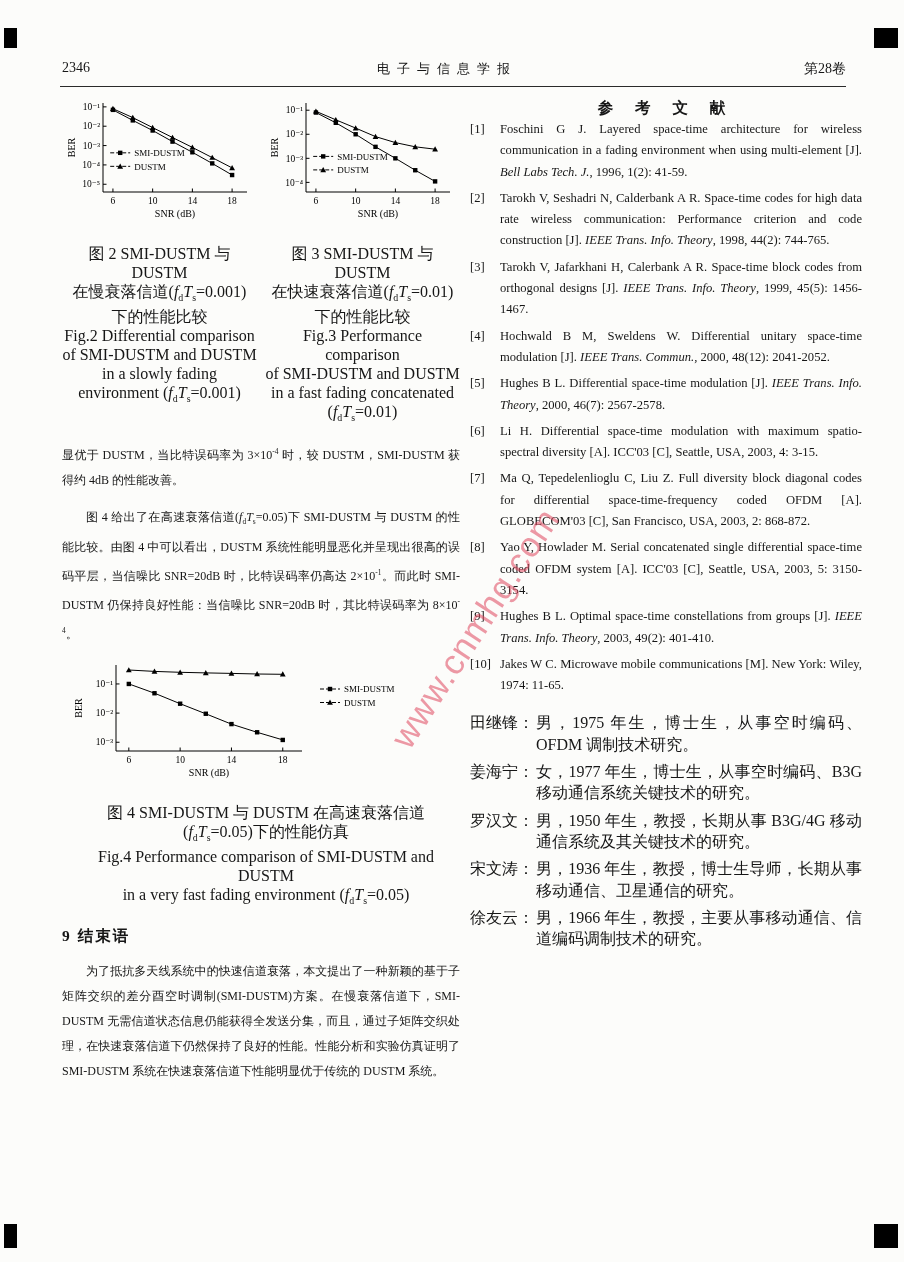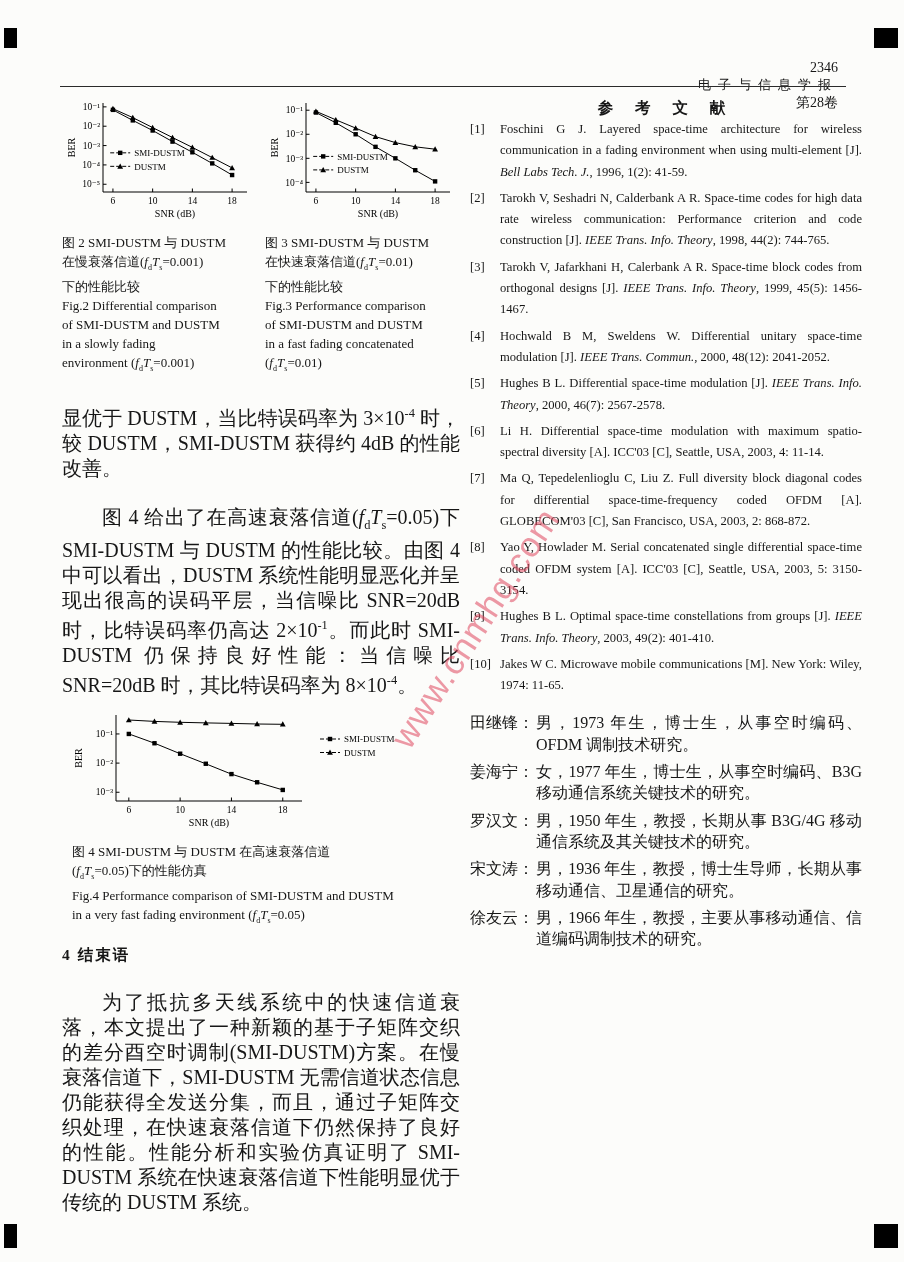--- a/index.html
+++ b/index.html
@@ -4,34 +4,34 @@
 <style>
   html,body{margin:0;padding:0;}
   body{width:904px;height:1262px;overflow:hidden;background:#e9e9e7;}
   .page{position:relative;width:904px;height:1262px;background:#fcfcfa;color:#161616;
         font-family:"Liberation Serif","DejaVu Serif",serif;}
   .crop{position:absolute;background:#000;}
   .crop.tl{left:4px;top:28px;width:13px;height:20px;}
   .crop.tr{left:874px;top:28px;width:24px;height:20px;}
   .crop.bl{left:4px;top:1224px;width:13px;height:24px;}
   .crop.br{left:874px;top:1224px;width:24px;height:24px;}
-  .header{position:absolute;left:54px;top:60px;width:784px;display:flex;
-          justify-content:space-between;align-items:flex-end;font-size:14px;flex-direction:column;}
+  .header{position:absolute;left:62px;top:60px;width:784px;display:flex;
+          justify-content:space-between;align-items:flex-start;font-size:14px;}
   .header .jtitle{letter-spacing:7px;font-size:13px;}
   .hrule{position:absolute;left:60px;top:86px;width:786px;border-top:1.6px solid #2a2a2a;}
   .col-left{position:absolute;left:62px;top:98px;width:398px;}
   .col-right{position:absolute;left:470px;top:98px;width:392px;}
   .figrow{display:flex;gap:8px;}
   .figcell{width:195px;text-align:center;}
   .chart{display:inline-block;}
-  .caption{font-size:13px;line-height:19px;text-align:left;margin-top:3px;}
+  .caption{font-size:16px;line-height:19px;text-align:center;margin-top:14px;}
   .caption i{font-style:italic;}
   sub{font-size:0.62em;}
   sup{font-size:0.62em;}
-  .para{font-size:20px;line-height:25px;text-align:justify;margin-top:24px;}
+  .para{font-size:12px;line-height:25px;text-align:justify;margin-top:12px;}
   .indent{text-indent:2em;}
   .fig4wrap{margin-top:10px;margin-left:10px;}
   .sec-heading{font-size:15.5px;font-weight:bold;margin:16px 0 6px 0;letter-spacing:2px;}
   .refs-heading{text-align:center;font-weight:bold;font-size:15.5px;letter-spacing:9px;}
   .ref{display:flex;font-size:12.6px;line-height:21.3px;margin-bottom:5px;}
   .ref-num{width:30px;flex:none;}
   .ref-text{flex:1;text-align:justify;}
   .bios{margin-top:16px;}
   .bio{display:flex;font-size:16px;line-height:21.3px;margin-bottom:6px;}
   .bio-name{width:66px;flex:none;}
@@ -224,21 +224,21 @@
             <text x="272" y="48.7" font-size="9">DUSTM</text>
           </svg></div>
       <div class="caption">
           <div>图 4  SMI-DUSTM 与 DUSTM 在高速衰落信道</div>
           <div>(<i>f</i><sub>d</sub><i>T</i><sub>s</sub>=0.05)下的性能仿真</div>
           <div>Fig.4 Performance comparison of SMI-DUSTM and DUSTM</div>
           <div>in a very fast fading environment (<i>f</i><sub>d</sub><i>T</i><sub>s</sub>=0.05)</div>
         </div>
     </div>
 
-    <div class="sec-heading">4  结束语</div>
+    <div class="sec-heading">9  结束语</div>
     <div class="para indent">为了抵抗多天线系统中的快速信道衰落，本文提出了一种新颖的基于子矩阵交织的差分酉空时调制(SMI-DUSTM)方案。在慢衰落信道下，SMI-DUSTM 无需信道状态信息仍能获得全发送分集，而且，通过子矩阵交织处理，在快速衰落信道下仍然保持了良好的性能。性能分析和实验仿真证明了 SMI-DUSTM 系统在快速衰落信道下性能明显优于传统的 DUSTM 系统。</div>
   </div>
 
   <div class="col-right">
     <div class="refs-heading">参 考 文 献</div>
     <div>
     <div class="ref">
       <div class="ref-num">[1]</div>
       <div class="ref-text">Foschini G J. Layered space-time architecture for wireless communication in a fading environment when using multi-element [J]. <i>Bell Labs Tech. J.</i>, 1996, 1(2): 41-59.</div>
     </div>
@@ -258,21 +258,21 @@
       <div class="ref-text">Hochwald B M, Sweldens W. Differential unitary space-time modulation [J]. <i>IEEE Trans. Commun.</i>, 2000, 48(12): 2041-2052.</div>
     </div>
 
     <div class="ref">
       <div class="ref-num">[5]</div>
       <div class="ref-text">Hughes B L. Differential space-time modulation [J]. <i>IEEE Trans. Info. Theory</i>, 2000, 46(7): 2567-2578.</div>
     </div>
 
     <div class="ref">
       <div class="ref-num">[6]</div>
-      <div class="ref-text">Li H. Differential space-time modulation with maximum spatio-spectral diversity [A]. ICC'03 [C], Seattle, USA, 2003, 4: 11-14.</div>
+      <div class="ref-text">Li H. Differential space-time modulation with maximum spatio-spectral diversity [A]. ICC'03 [C], Seattle, USA, 2003, 4: 3-15.</div>
     </div>
 
     <div class="ref">
       <div class="ref-num">[7]</div>
       <div class="ref-text">Ma Q, Tepedelenlioglu C, Liu Z. Full diversity block diagonal codes for differential space-time-frequency coded OFDM [A]. GLOBECOM'03 [C], San Francisco, USA, 2003, 2: 868-872.</div>
     </div>
 
     <div class="ref">
       <div class="ref-num">[8]</div>
       <div class="ref-text">Yao Y, Howlader M. Serial concatenated single differential space-time coded OFDM system [A]. ICC'03 [C], Seattle, USA, 2003, 5: 3150-3154.</div>
@@ -284,21 +284,21 @@
     </div>
 
     <div class="ref">
       <div class="ref-num">[10]</div>
       <div class="ref-text">Jakes W C. Microwave mobile communications [M]. New York: Wiley, 1974: 11-65.</div>
     </div>
   </div>
     <div class="bios">
     <div class="bio">
       <div class="bio-name">田继锋：</div>
-      <div class="bio-text">男，1973 年生，博士生，从事空时编码、OFDM 调制技术研究。</div>
+      <div class="bio-text">男，1975 年生，博士生，从事空时编码、OFDM 调制技术研究。</div>
     </div>
 
     <div class="bio">
       <div class="bio-name">姜海宁：</div>
       <div class="bio-text">女，1977 年生，博士生，从事空时编码、B3G 移动通信系统关键技术的研究。</div>
     </div>
 
     <div class="bio">
       <div class="bio-name">罗汉文：</div>
       <div class="bio-text">男，1950 年生，教授，长期从事 B3G/4G 移动通信系统及其关键技术的研究。</div>

